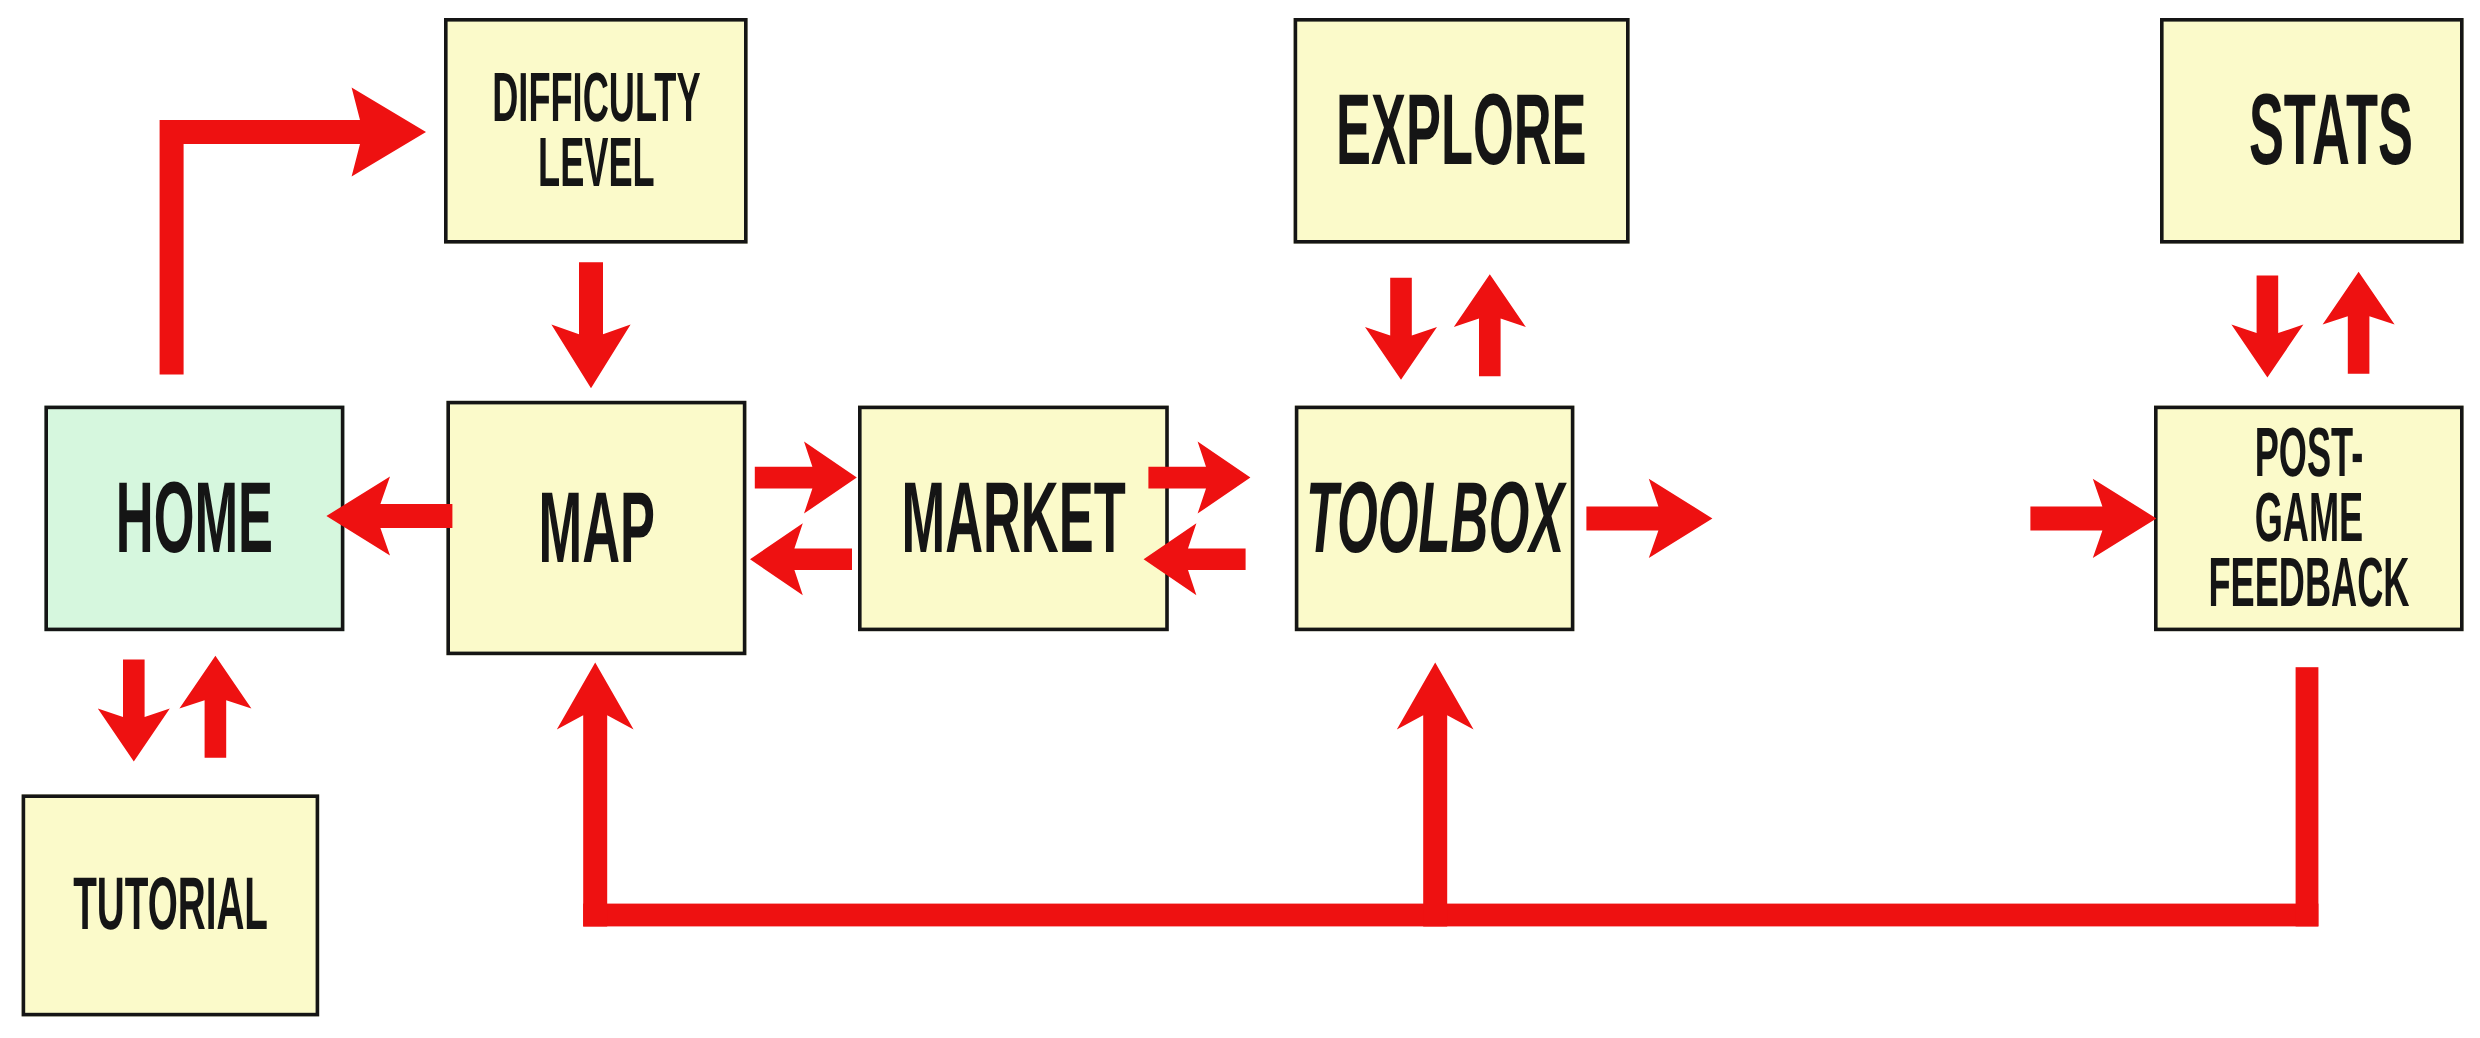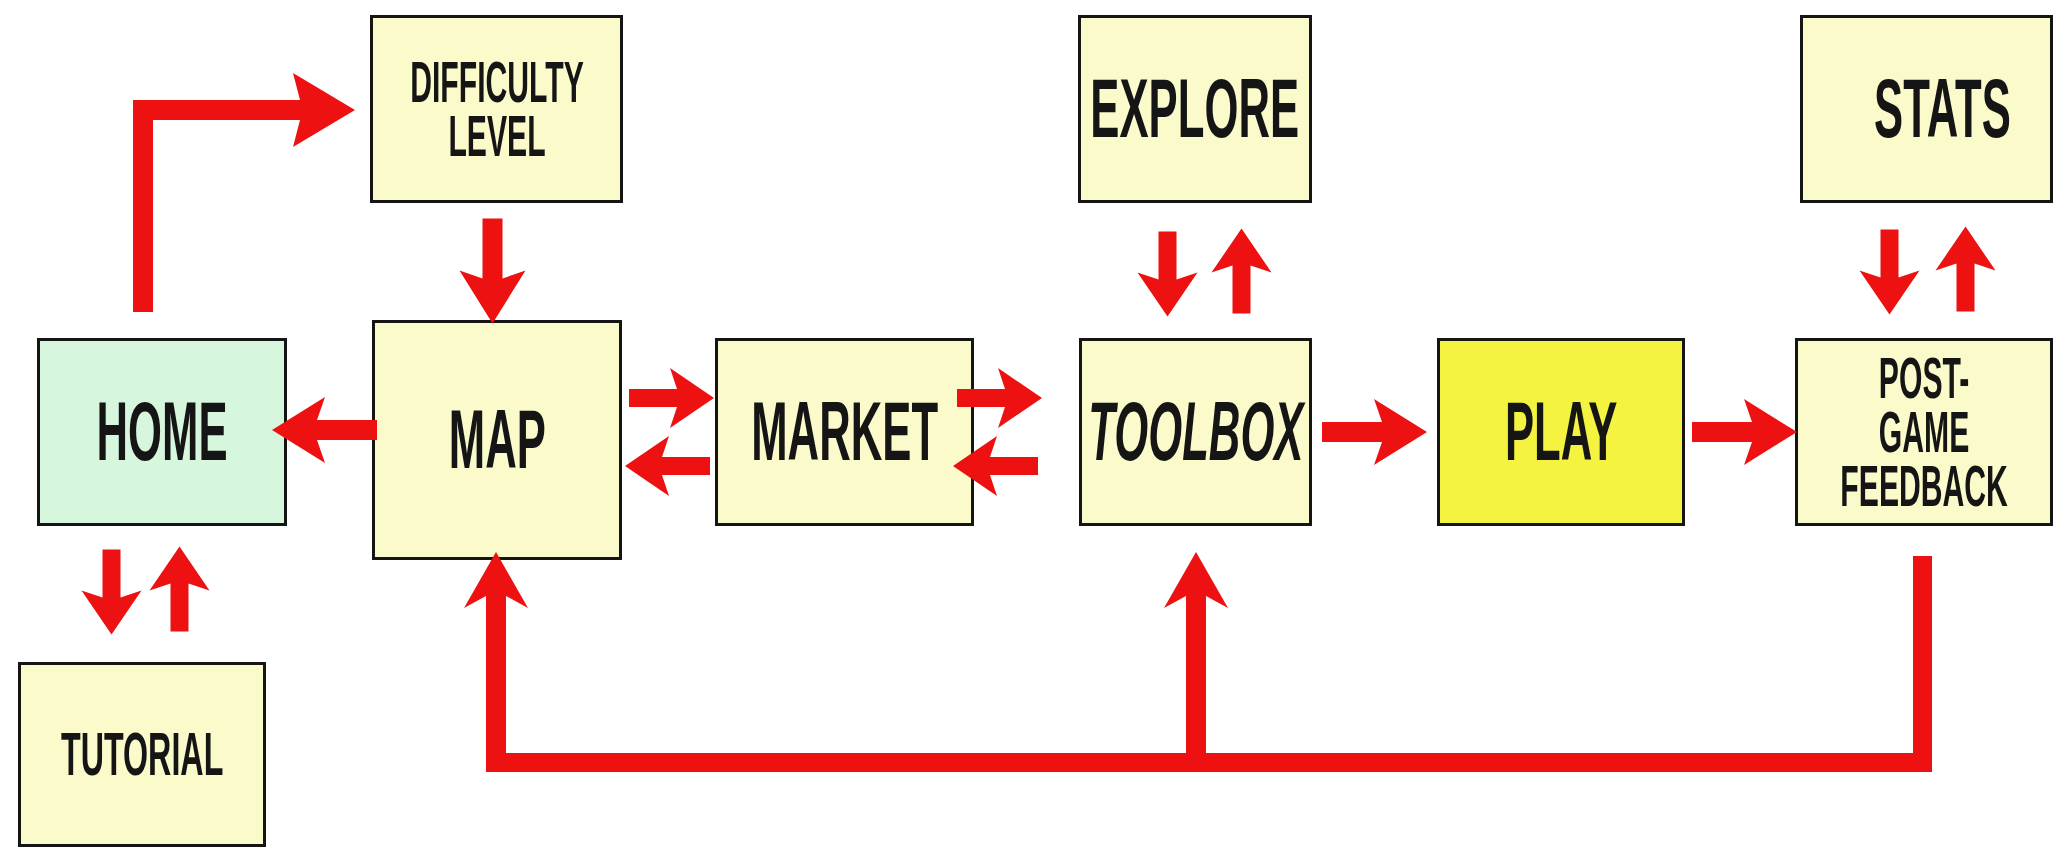--- a/index.html
+++ b/index.html
@@ -35,23 +35,23 @@
     line-height:0.95;
     text-align:center;
   }
   .fs-big{font-size:84px;}
   .fs-two{font-size:58px;line-height:0.93;}
   .fs-tut{font-size:62px;}
 
   
   #node-home      {left:18px;  top:338px; width:250px; height:188px;margin-left:19px;}
   #node-difficulty{left:370px; top:15px;  width:253px; height:188px;align-items:center;}
-  #node-map       {left:372px; top:320px; width:250px; height:240px;}
+  #node-map       {left:372px; top:334px; width:250px; height:212px;}
   #node-market    {left:715px; top:338px; width:259px; height:188px;}
-  #node-explore   {left:1078px;top:15px;  width:234px; height:188px;}
+  #node-explore   {left:1078px;top:15px;  width:280px; height:188px;}
   #node-toolbox   {left:1079px;top:338px; width:233px; height:188px;font-style:italic;}
   #node-play      {left:1437px;top:338px; width:248px; height:188px;}
   #node-stats     {left:1800px;top:15px;  width:253px; height:188px;padding-left:32px;}
   #node-postgame  {left:1795px;top:338px; width:258px; height:188px;}
   #node-tutorial  {left:18px;  top:662px; width:248px; height:185px;}
 
   svg.arrow{position:absolute;overflow:visible;}
   .red-shape{fill:var(--red);}
 
   
@@ -91,23 +91,20 @@
     <span class="label fs-big">MAP</span>
   </div>
   <div class="node" id="node-market">
     <span class="label fs-big">MARKET</span>
   </div>
   <div class="node" id="node-explore">
     <span class="label fs-big">EXPLORE</span>
   </div>
   <div class="node" id="node-toolbox">
     <span class="label fs-big">TOOLBOX</span>
-  </div>
-  <div class="node bright" id="node-play">
-    <span class="label fs-big">PLAY</span>
   </div>
   <div class="node" id="node-stats">
     <span class="label fs-big">STATS</span>
   </div>
   <div class="node" id="node-postgame">
     <span class="label fs-two">POST-GAME
 FEEDBACK</span>
   </div>
   <div class="node" id="node-tutorial">
     <span class="label fs-tut">TUTORIAL</span>

